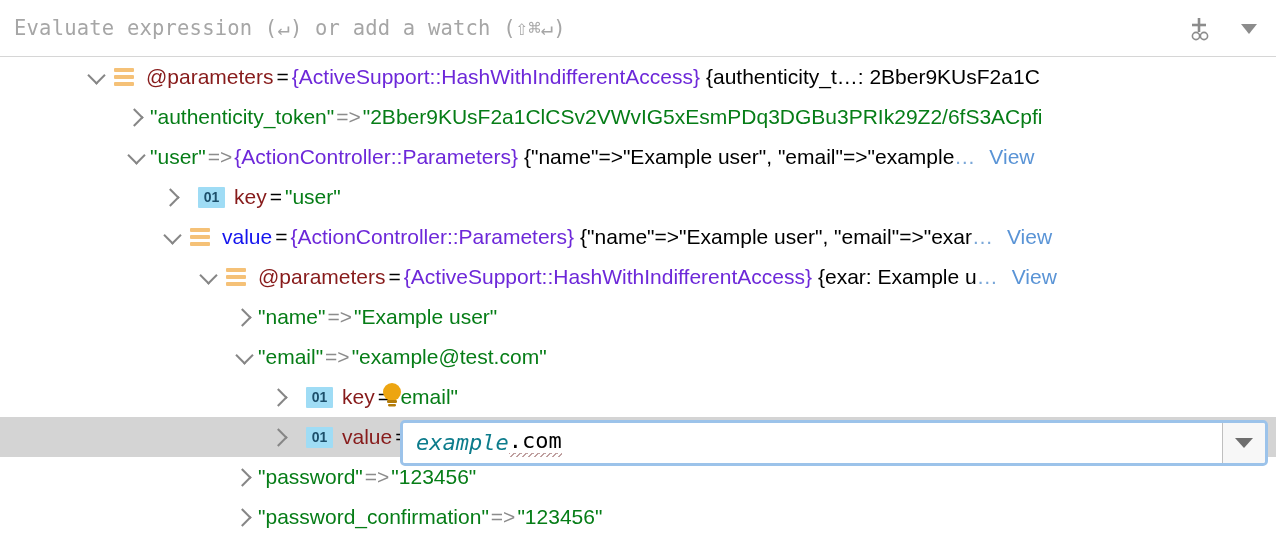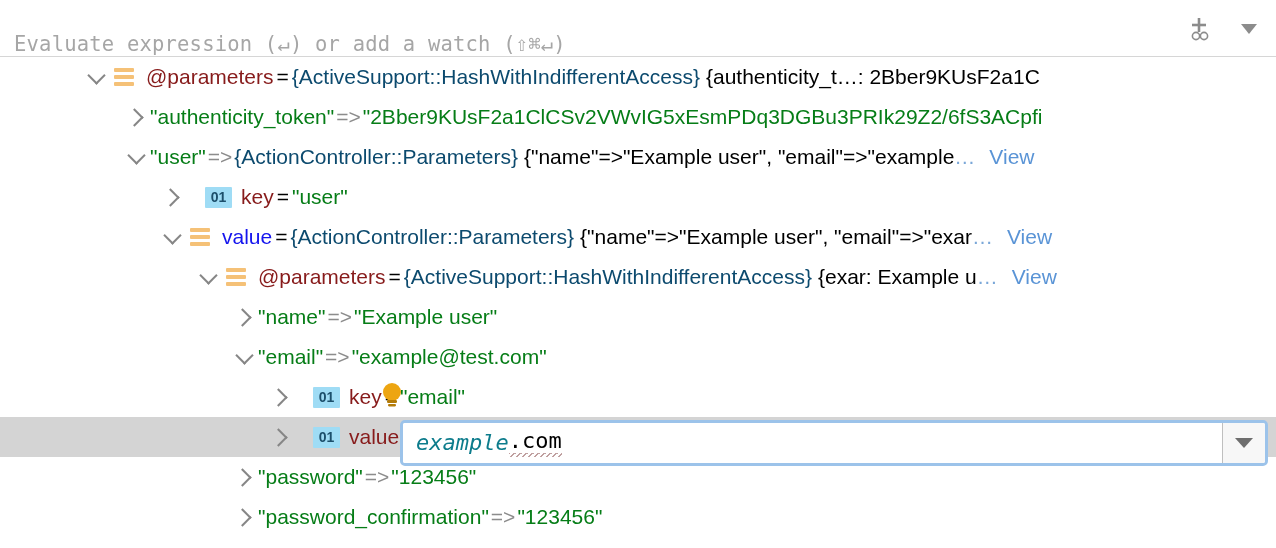--- a/index.html
+++ b/index.html
@@ -15,21 +15,21 @@
     -webkit-font-smoothing: antialiased;
   }
 
   
   .watch-bar {
     position: relative;
     height: 57px;
     box-sizing: border-box;
     border-bottom: 1px solid #d6d6d6;
     display: flex;
-    align-items: flex-end;
+    align-items: center;
     background: #ffffff;
   }
   .watch-prompt {
     font-family: "DejaVu Sans Mono", "Liberation Mono", monospace;
     font-size: 20.5px;
     letter-spacing: 0.2px;
     color: #a6a6a6;
     padding-left: 14px;
     white-space: nowrap;
     user-select: none;
@@ -111,36 +111,36 @@
   }
   .ico-hash i:nth-child(1) { width: 20px; }
   .ico-hash i:nth-child(2) { width: 20px; }
   .ico-hash i:nth-child(3) { width: 20px; }
 
   
   .ico-01 {
     flex: 0 0 auto;
     width: 27px;
     height: 21px;
-    margin: 0 9px 0 19px;
+    margin: 0 9px 0 12px;
     background: #9fdcf5;
     color: #1c4f6b;
     font-family: "Liberation Sans", sans-serif;
     font-size: 14px;
     font-weight: bold;
     line-height: 21px;
     text-align: center;
     border-radius: 1px;
   }
 
   
   .t-field   { color: #871b1b; }           
   .t-fieldb  { color: #1414ee; }           
   .t-eq      { color: #000000; padding: 0 3px; }
-  .t-type    { color: #0c4a6e; }
+  .t-type    { color: #6d28d9; }
   .t-str     { color: #067d17; }
   .t-arrow   { color: #8c8c8c; padding: 0 2px; }
   .t-plain   { color: #000000; }
   .t-ell     { color: #7aa7d8; }
   .t-view    {
     color: #5a94d6;
     margin-left: 14px;
     text-decoration: none;
   }
   .sp { display: inline-block; width: 6px; }

